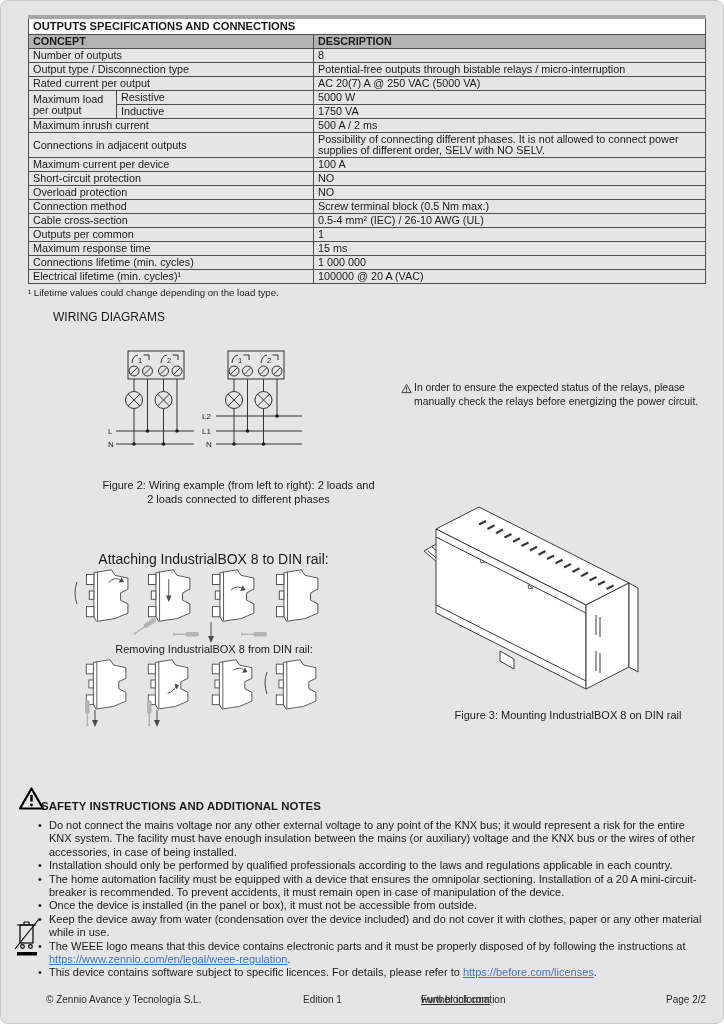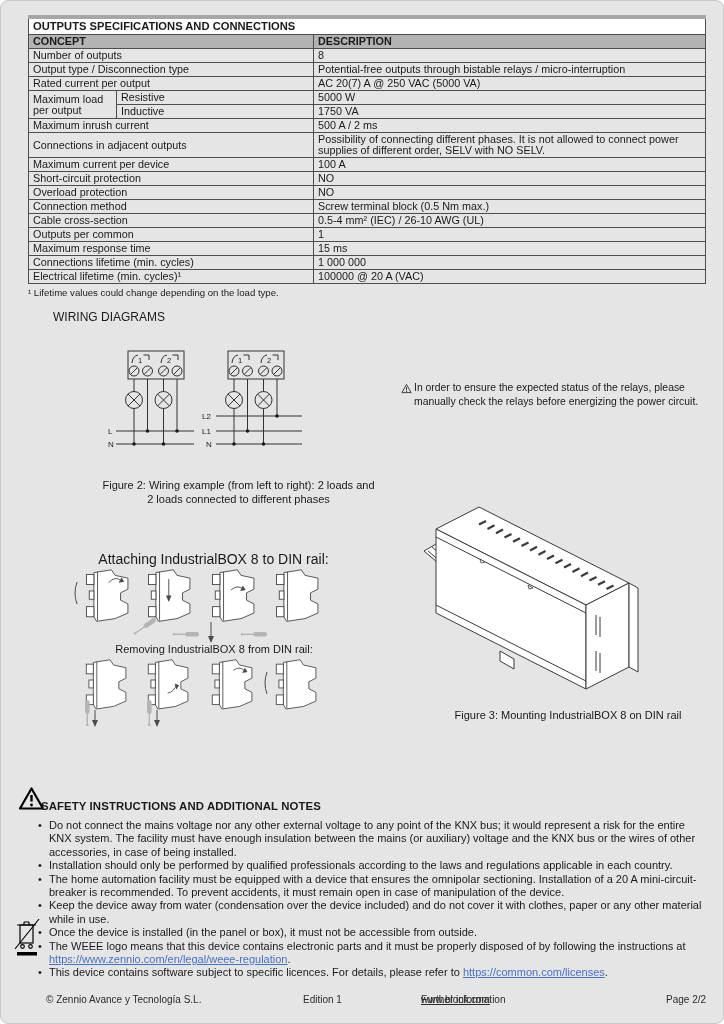--- a/index.html
+++ b/index.html
@@ -376,24 +376,24 @@
     <path d="M13.5,2.5 L25,22.5 L2,22.5 Z" fill="none" stroke="#000" stroke-width="2.2" stroke-linejoin="round"></path>
     <line x1="13.5" y1="9" x2="13.5" y2="15.5" stroke="#000" stroke-width="2.4"></line>
     <circle cx="13.5" cy="19" r="1.4" fill="#000"></circle>
   </svg>
   <div class="h-safety">SAFETY INSTRUCTIONS AND ADDITIONAL NOTES</div>
 
   <div class="bullets">
     <div class="bullet"><span>Do not connect the mains voltage nor any other external voltage to any point of the KNX bus; it would represent a risk for the entire KNX system. The facility must have enough insulation between the mains (or auxiliary) voltage and the KNX bus or the wires of other accessories, in case of being installed.</span><a class="link"></a><span></span></div>
     <div class="bullet"><span>Installation should only be performed by qualified professionals according to the laws and regulations applicable in each country.</span><a class="link"></a><span></span></div>
     <div class="bullet"><span>The home automation facility must be equipped with a device that ensures the omnipolar sectioning. Installation of a 20 A mini-circuit-breaker is recommended. To prevent accidents, it must remain open in case of manipulation of the device.</span><a class="link"></a><span></span></div>
+    <div class="bullet"><span>Once the device is installed (in the panel or box), it must not be accessible from outside.</span><a class="link"></a><span></span></div>
     <div class="bullet"><span>Keep the device away from water (condensation over the device included) and do not cover it with clothes, paper or any other material while in use.</span><a class="link"></a><span></span></div>
-    <div class="bullet"><span>Once the device is installed (in the panel or box), it must not be accessible from outside.</span><a class="link"></a><span></span></div>
     <div class="bullet"><span>The WEEE logo means that this device contains electronic parts and it must be properly disposed of by following the instructions at </span><a class="link">https://www.zennio.com/en/legal/weee-regulation</a><span>.</span></div>
-    <div class="bullet"><span>This device contains software subject to specific licences. For details, please refer to </span><a class="link">https://common.com/licenses</a><span>.</span></div>
+    <div class="bullet"><span>This device contains software subject to specific licences. For details, please refer to </span><a class="link">https://before.com/licenses</a><span>.</span></div>
   </div>
 
   <svg class="weee" width="26" height="42" viewBox="0 0 26 42">
     <g stroke="#000" stroke-width="1.2" fill="none">
       <rect x="6" y="8" width="13" height="18"></rect>
       <line x1="3" y1="8" x2="22" y2="8"></line>
       <line x1="10" y1="8" x2="10" y2="5"></line>
         <line x1="15" y1="8" x2="15" y2="5"></line>
         <line x1="10" y1="5" x2="15" y2="5"></line>
       <circle cx="8.5" cy="29.5" r="1.8"></circle>

